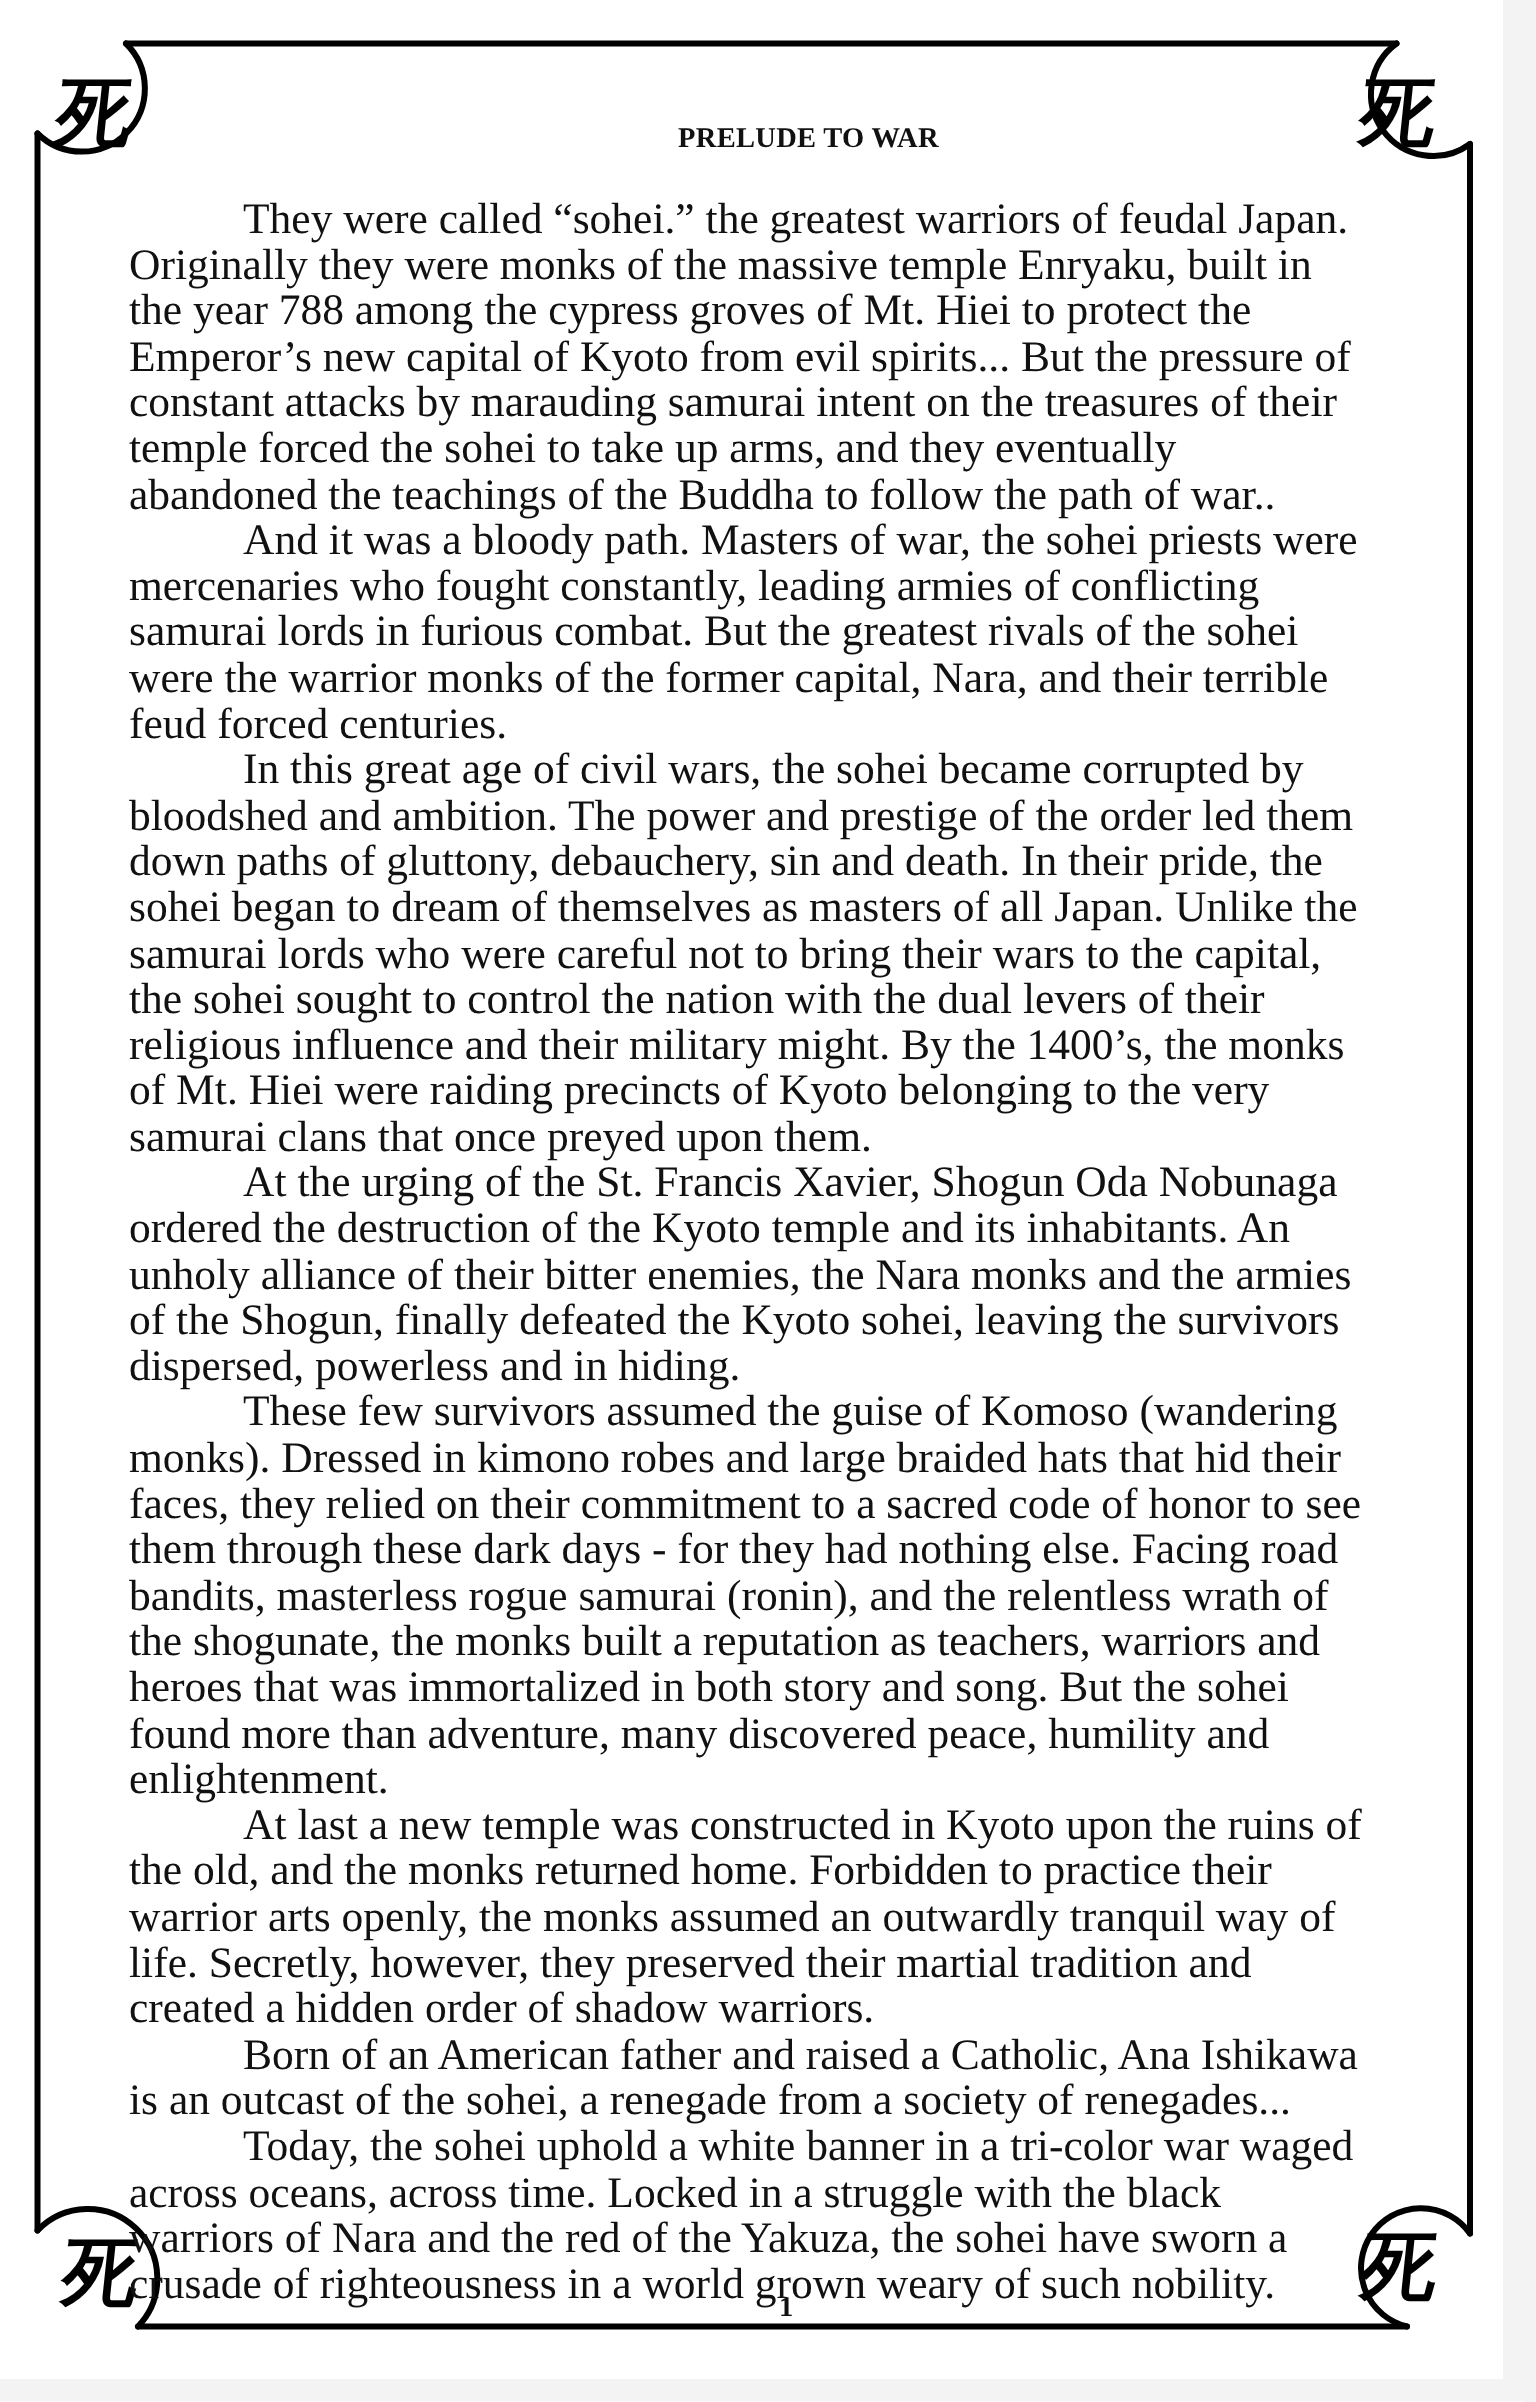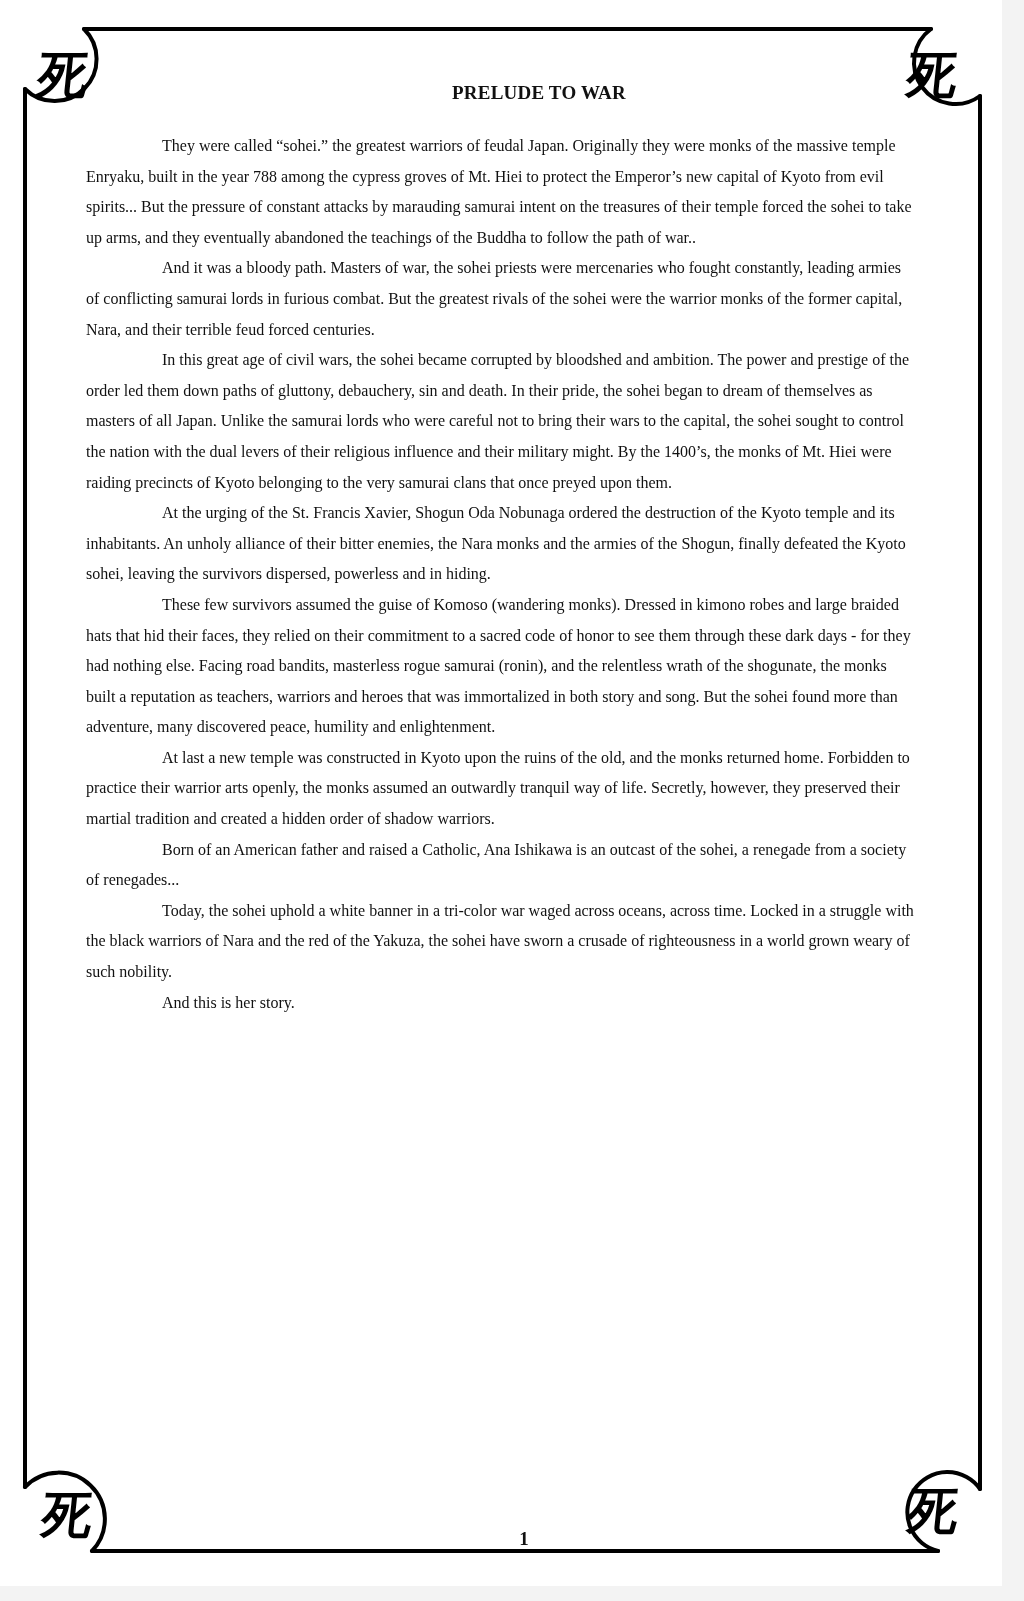--- a/index.html
+++ b/index.html
@@ -5,21 +5,21 @@
   html, body { margin:0; padding:0; }
   body { width:1024px; height:1601px; background:#f3f3f3; position:relative; overflow:hidden; font-family:"Liberation Serif", "DejaVu Serif", serif; }
   .page { position:absolute; left:0; top:0; width:1002px; height:1586px; background:#ffffff; }
   svg.frame { position:absolute; left:0; top:0; width:1002px; height:1586px; }
   .kanji { position:absolute; width:70px; height:70px; font-size:50px; line-height:70px; text-align:center; color:#000; font-family:"DejaVu Sans", sans-serif; font-weight:bold; transform:skewX(-6deg); }
   .k-tl { left:28px; top:40px; }
   .k-tr { left:897px; top:40px; }
   .k-bl { left:32px; top:1480px; }
   .k-br { left:898px; top:1476px; }
   .title { position:absolute; left:0; width:1078px; top:82px; text-align:center; font-weight:bold; font-size:19px; letter-spacing:0.2px; color:#111; }
-  .body { position:absolute; left:86px; top:131px; width:830px; font-size:16px; line-height:30.6px; color:#111; }
+  .body { position:absolute; left:86px; top:131px; width:830px; font-size:29px; line-height:30.6px; color:#111; }
   .body p { margin:0; text-indent:76px; }
   .pnum { position:absolute; left:0; width:1048px; top:1528px; text-align:center; font-size:19px; font-weight:bold; color:#111; }
 </style>
 </head>
 <body>
 
 <div class="page">
   <svg class="frame" viewBox="0 0 1002 1586">
     <g fill="none" stroke="#000" stroke-width="4" stroke-linecap="round">
 
@@ -47,17 +47,16 @@
 
   <div class="body">
     <p>They were called “sohei.” the greatest warriors of feudal Japan. Originally they were monks of the massive temple Enryaku, built in the year 788 among the cypress groves of Mt. Hiei to protect the Emperor’s new capital of Kyoto from evil spirits...  But the pressure of constant attacks by marauding samurai intent on the treasures of their temple forced the sohei to take up arms, and they eventually abandoned the teachings of the Buddha to follow the path of war..</p>
     <p>And it was a bloody path.  Masters of war, the sohei priests were mercenaries who fought constantly, leading armies of conflicting samurai lords in furious combat.  But the greatest rivals of the sohei were the warrior monks of the former capital, Nara, and their terrible feud forced centuries.</p>
     <p>In this great age of civil wars, the sohei became corrupted by bloodshed and ambition.  The power and prestige of the order led them down paths of gluttony, debauchery, sin and death.  In their pride, the sohei began to dream of themselves as masters of all Japan.  Unlike the samurai lords who were careful not to bring their wars to the capital, the sohei sought to control the nation with the dual levers of their religious influence and their military might.  By the 1400’s, the monks of Mt. Hiei were raiding precincts of Kyoto belonging to the very samurai clans that once preyed upon them.</p>
     <p>At the urging of the St. Francis Xavier,  Shogun Oda Nobunaga ordered the destruction of the Kyoto temple and its inhabitants.  An unholy alliance of their bitter enemies, the Nara monks and the armies of the Shogun, finally defeated the Kyoto sohei, leaving the survivors dispersed, powerless and in hiding.</p>
     <p>These few survivors assumed the guise of Komoso (wandering monks). Dressed in kimono robes and large braided hats that hid their faces, they relied on their commitment to a sacred code of honor to see them through these dark days - for they had nothing else.  Facing road bandits, masterless rogue samurai (ronin), and the relentless wrath of the shogunate, the monks built a reputation as teachers, warriors and heroes that was immortalized in both story and song. But the sohei found more than adventure, many discovered peace, humility and enlightenment.</p>
     <p>At last a new temple was constructed in Kyoto upon the ruins of the old, and the monks returned home.  Forbidden to practice their warrior arts openly, the monks assumed an outwardly tranquil way of life.  Secretly, however, they preserved their martial tradition and created a hidden order of shadow warriors.</p>
     <p>Born of an American father and raised a Catholic, Ana Ishikawa is an outcast of the sohei, a renegade from a society of renegades...</p>
     <p>Today, the sohei uphold a white banner in a tri-color war waged across oceans, across time.  Locked in a struggle with the black warriors of Nara and the red of the Yakuza, the sohei have sworn a crusade of righteousness in a world grown weary of such nobility.</p>
-    <p>And this is her story.</p>
   </div>
 
   <div class="pnum">1</div>
 </div>
 
 </body></html>

